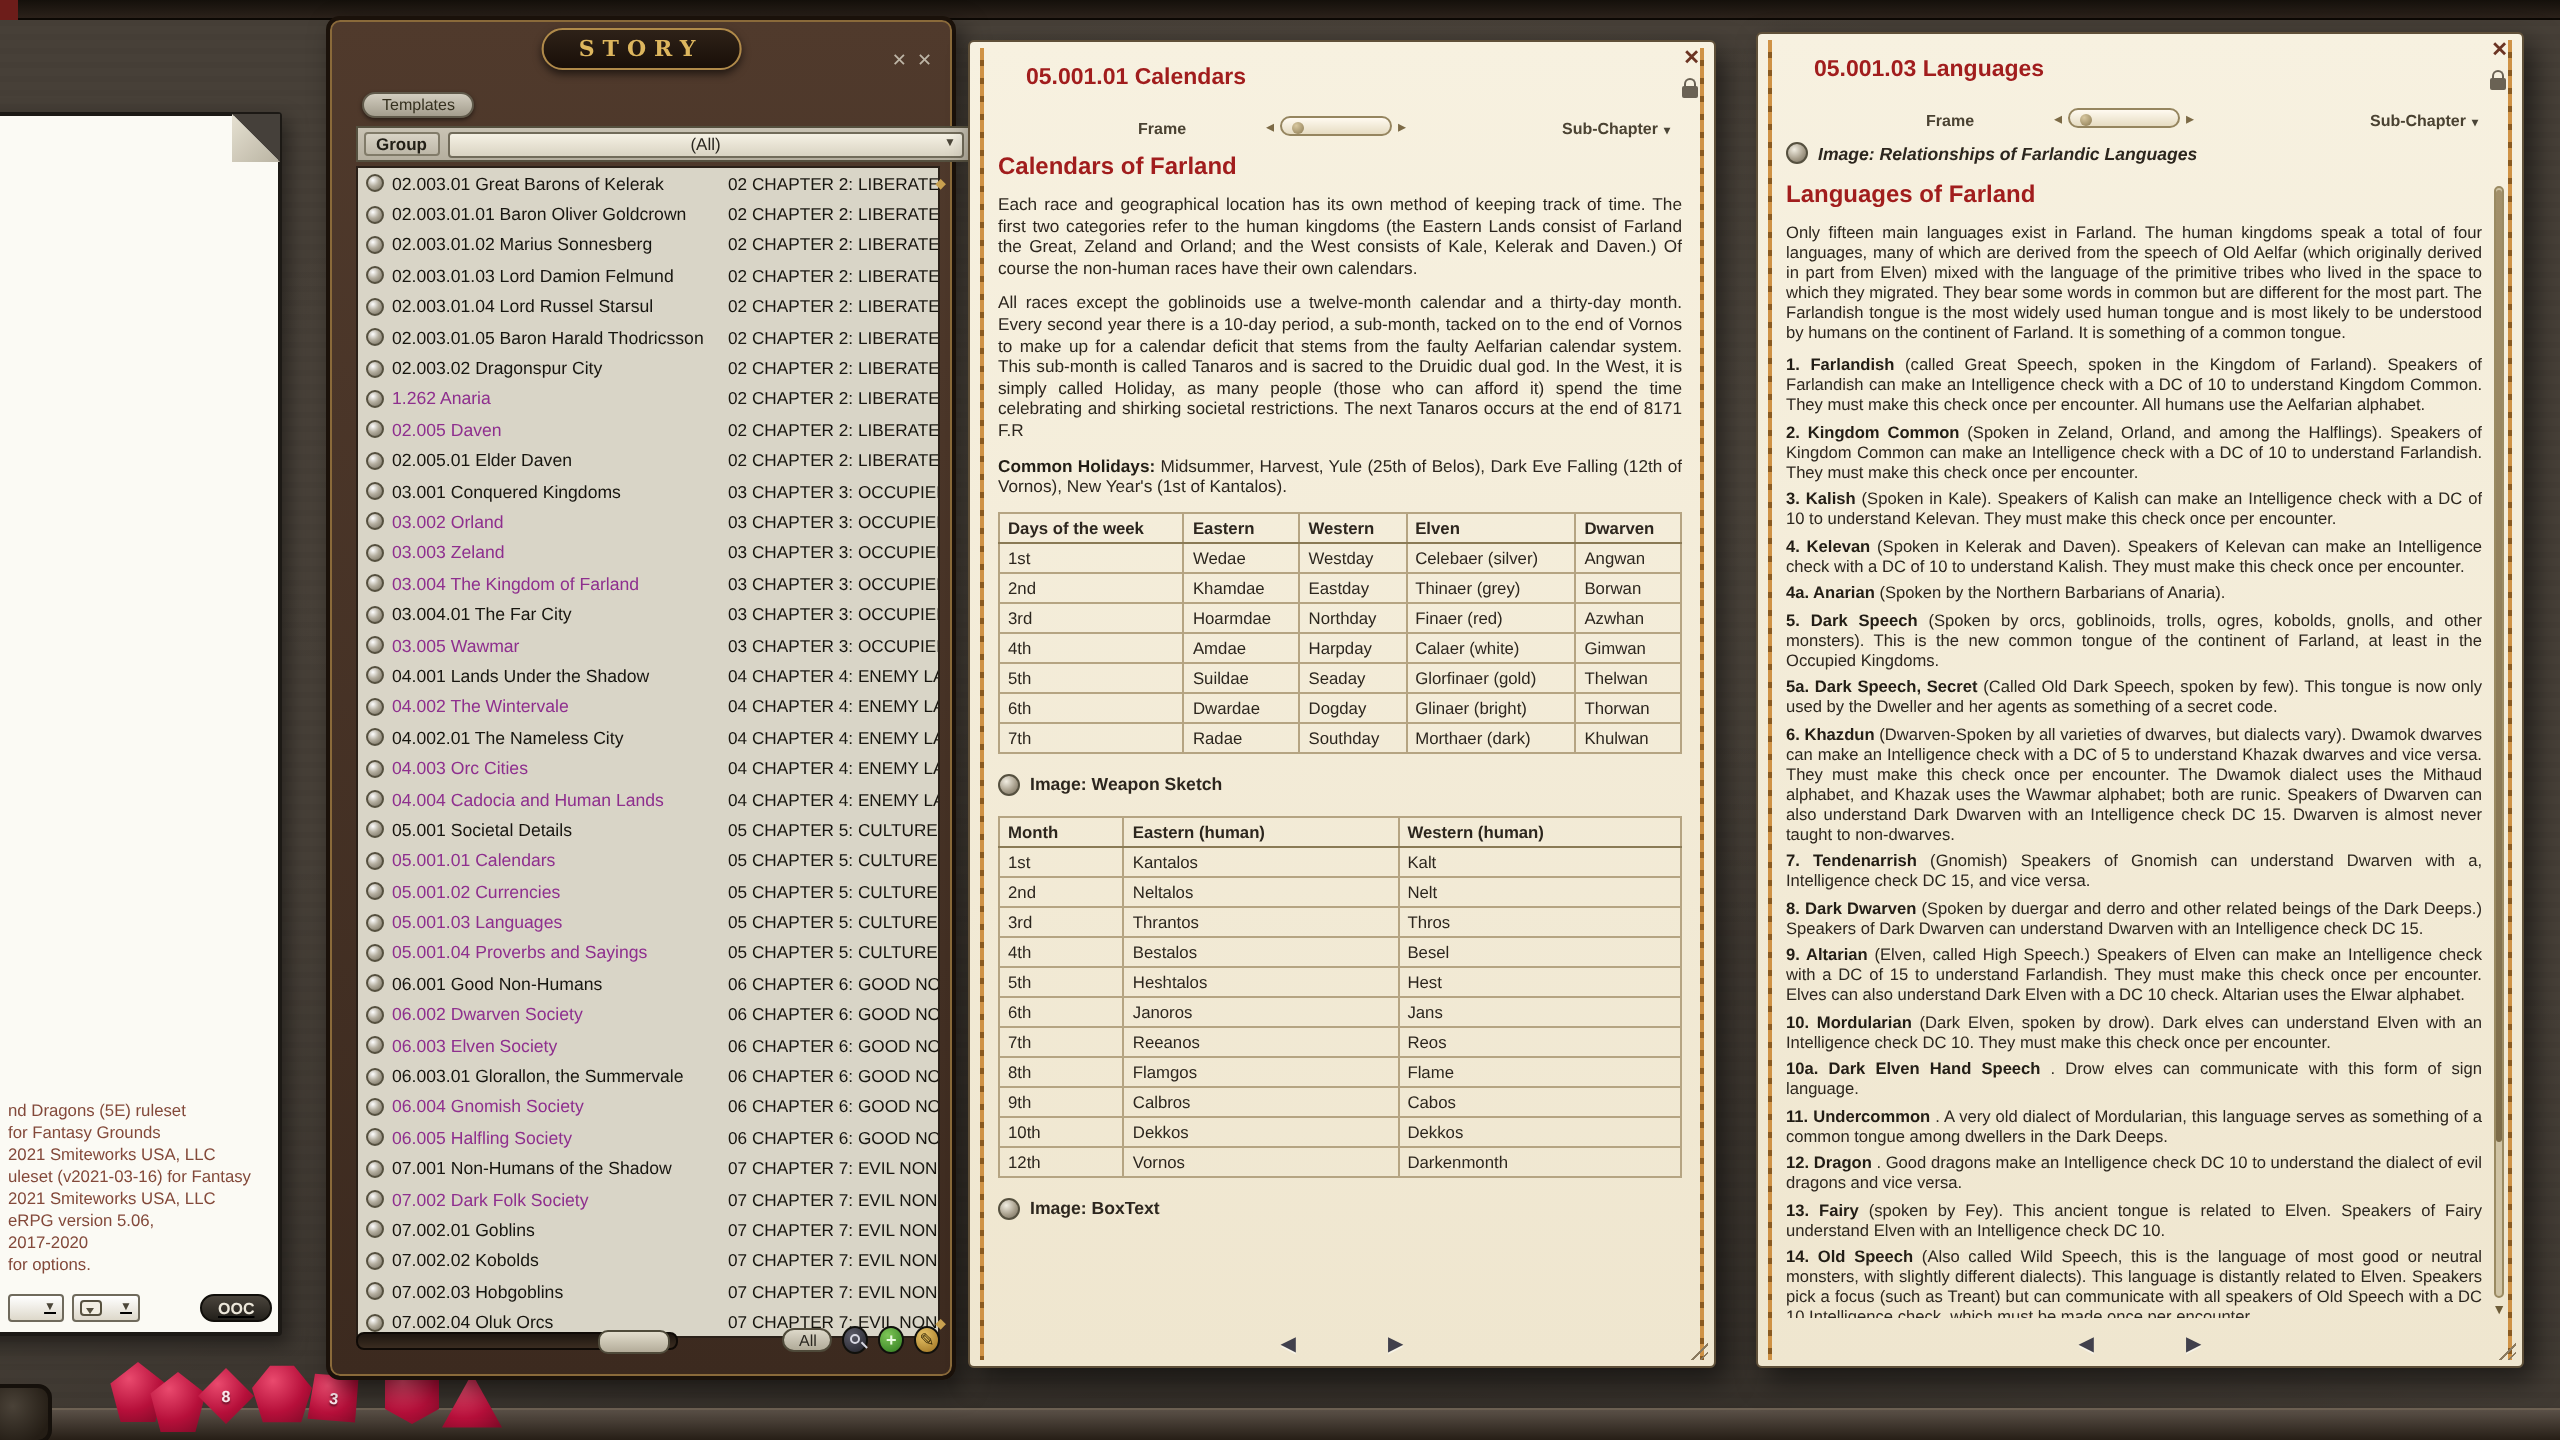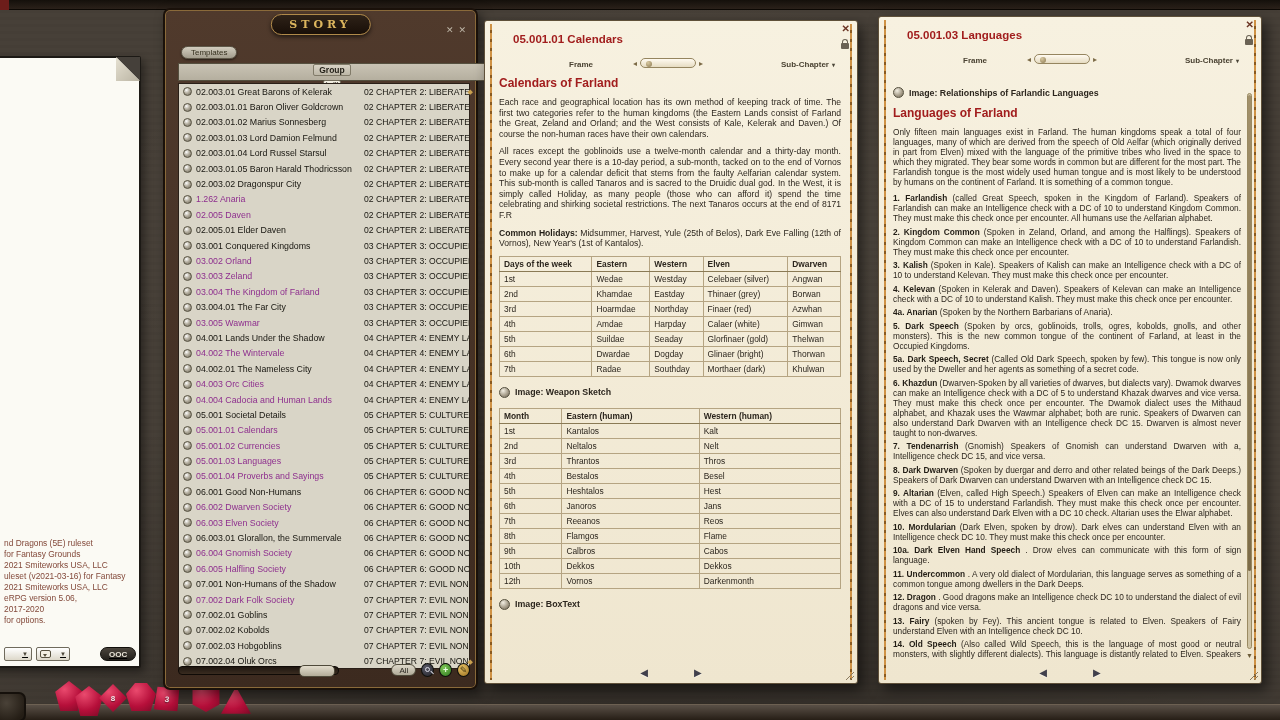--- a/index.html
+++ b/index.html
@@ -22,21 +22,21 @@
 
   
   .chat-window { position:absolute; left:-115px; top:56px; width:256px; height:612px;
     background:#fbfaf4; border:2px solid #1c1915; border-radius:2px;
     box-shadow:3px 4px 10px rgba(0,0,0,.45); }
   .chat-fold { position:absolute; top:-1px; right:-1px; width:24px; height:24px; }
   .chat-fold .cut { position:absolute; inset:0; background:#45403a;
     clip-path:polygon(0 0,100% 0,100% 100%); }
   .chat-fold .flap { position:absolute; inset:0; background:linear-gradient(135deg,#e6e1d2,#b9b3a2);
     clip-path:polygon(0 0,100% 100%,0 100%); }
-  .chat-messages { position:absolute; left:117px; top:480px; width:135px;
+  .chat-messages { position:absolute; left:117px; top:492px; width:135px;
     color:#83493a; font-size:8.4px; line-height:11px; white-space:nowrap; overflow:hidden; }
   .chat-controls { position:absolute; left:117px; bottom:5px; display:flex; align-items:center; gap:4px;text-decoration:underline; }
   .mini-select { width:28px; height:14px; background:linear-gradient(#ffffff,#ddd8ca);
     border:1px solid #6f6a5c; border-radius:2px; display:flex; align-items:center;
     justify-content:flex-end; padding:0 3px; }
   .mini-select.speech { width:34px; justify-content:space-between; }
   .caret { font-size:6px; color:#4a4538; }
   .bubble { position:relative; width:11px; height:8px; border:1px solid #57513f;
     border-radius:2px; background:#f3efe2; }
   .bubble::after { content:""; position:absolute; left:2px; bottom:-3px;
@@ -76,21 +76,21 @@
   .story-plaque { position:absolute; top:4px; left:50%; transform:translateX(-50%);
     background:linear-gradient(#2e2218,#190f08); border:1.5px solid #b08a4a; border-radius:12px;
     padding:3px 18px; color:#ddb65e; font-family:"DejaVu Serif", serif; font-size:11px;
     font-weight:bold; letter-spacing:4px; box-shadow:0 2px 4px rgba(0,0,0,.6); }
   .story-close { position:absolute; top:15px; right:10px; color:#bdb5a6; font-size:9px; display:flex; gap:5px; }
   .templates-button { position:absolute; top:36px; left:16px; height:13px; padding:0 9px;
     background:linear-gradient(#d2cdbf,#a39d8d); border:1px solid #5f594a; border-radius:7px;
     color:#35301f; font-size:8px; display:flex; align-items:center; box-shadow:0 1px 2px rgba(0,0,0,.5); }
   .group-row { position:absolute; top:53px; left:13px; width:308px; height:18px;
     background:linear-gradient(#c9c3b4,#b5af9f); border:1px solid #55503f;
-    display:flex; align-items:center; padding:0 3px; gap:4px;flex-direction:column; }
+    display:flex; align-items:center; padding:0 3px; gap:4px; }
   .group-label { font-size:8.5px; font-weight:bold; color:#221f17;
     background:linear-gradient(#d8d3c5,#bdb7a7); border:1px solid #817b69; border-radius:2px; padding:0 5px; }
   .group-select { flex:1; height:13px; background:linear-gradient(#f5f1e4,#d9d3c2);
     border:1px solid #716b5a; border-radius:2px; position:relative;
     display:flex; align-items:center; justify-content:center; font-size:8.5px; color:#2a2720; }
   .group-select .caret { position:absolute; right:3px; }
   .story-list { position:absolute; top:73px; left:13px; width:292px; height:586px;
     background:#d9d5c7; border:1px solid #2a2018; overflow:hidden; }
   .srow { display:flex; align-items:center; height:15.4px; padding-left:4px; overflow:hidden; }
   .orb { flex:none; width:9px; height:9px; border-radius:50%; margin-right:4px;
@@ -681,21 +681,21 @@
             <div class="dot"></div>
           </div>
         <span class="pg-arrow">▸</span>
       </div>
       <div class="subchapter">
         <span>Sub-Chapter</span>
         <span class="caret">▾</span>
       </div>
     </div>
     <div class="page-content">
-      <div class="img-link" style="margin:16px 0 8px;">
+      <div class="img-link" style="margin:0 0 8px;font-style:italic;">
         <span class="link-orb"></span>
         <span>Image: Relationships of Farlandic Languages</span>
       </div>
       <div class="page-heading">Languages of Farland</div>
       <p class="para" style="margin-bottom:6px;">Only fifteen main languages exist in Farland. The human kingdoms speak a total of four languages, many of which are derived from the speech of Old Aelfar (which originally derived in part from Elven) mixed with the language of the primitive tribes who lived in the space to which they migrated. They bear some words in common but are different for the most part. The Farlandish tongue is the most widely used human tongue and is most likely to be understood by humans on the continent of Farland. It is something of a common tongue.</p>
       <div class="repeat">
         
       <p class="entry"><b>1. Farlandish</b><span> (called Great Speech, spoken in the Kingdom of Farland). Speakers of Farlandish can make an Intelligence check with a DC of 10 to understand Kingdom Common. They must make this check once per encounter. All humans use the Aelfarian alphabet.</span></p><p class="entry"><b>2. Kingdom Common</b><span> (Spoken in Zeland, Orland, and among the Halflings). Speakers of Kingdom Common can make an Intelligence check with a DC of 10 to understand Farlandish. They must make this check once per encounter.</span></p><p class="entry"><b>3. Kalish</b><span> (Spoken in Kale). Speakers of Kalish can make an Intelligence check with a DC of 10 to understand Kelevan. They must make this check once per encounter.</span></p><p class="entry"><b>4. Kelevan</b><span> (Spoken in Kelerak and Daven). Speakers of Kelevan can make an Intelligence check with a DC of 10 to understand Kalish. They must make this check once per encounter.</span></p><p class="entry"><b>4a. Anarian</b><span> (Spoken by the Northern Barbarians of Anaria).</span></p><p class="entry"><b>5. Dark Speech</b><span> (Spoken by orcs, goblinoids, trolls, ogres, kobolds, gnolls, and other monsters). This is the new common tongue of the continent of Farland, at least in the Occupied Kingdoms.</span></p><p class="entry"><b>5a. Dark Speech, Secret</b><span> (Called Old Dark Speech, spoken by few). This tongue is now only used by the Dweller and her agents as something of a secret code.</span></p><p class="entry"><b>6. Khazdun</b><span> (Dwarven-Spoken by all varieties of dwarves, but dialects vary). Dwamok dwarves can make an Intelligence check with a DC of 5 to understand Khazak dwarves and vice versa. They must make this check once per encounter. The Dwamok dialect uses the Mithaud alphabet, and Khazak uses the Wawmar alphabet; both are runic. Speakers of Dwarven can also understand Dark Dwarven with an Intelligence check DC 15. Dwarven is almost never taught to non-dwarves.</span></p><p class="entry"><b>7. Tendenarrish</b><span> (Gnomish) Speakers of Gnomish can understand Dwarven with a, Intelligence check DC 15, and vice versa.</span></p><p class="entry"><b>8. Dark Dwarven</b><span> (Spoken by duergar and derro and other related beings of the Dark Deeps.) Speakers of Dark Dwarven can understand Dwarven with an Intelligence check DC 15.</span></p><p class="entry"><b>9. Altarian</b><span> (Elven, called High Speech.) Speakers of Elven can make an Intelligence check with a DC of 15 to understand Farlandish. They must make this check once per encounter. Elves can also understand Dark Elven with a DC 10 check. Altarian uses the Elwar alphabet.</span></p><p class="entry"><b>10. Mordularian</b><span> (Dark Elven, spoken by drow). Dark elves can understand Elven with an Intelligence check DC 10. They must make this check once per encounter.</span></p><p class="entry"><b>10a. Dark Elven Hand Speech</b><span> . Drow elves can communicate with this form of sign language.</span></p><p class="entry"><b>11. Undercommon</b><span> . A very old dialect of Mordularian, this language serves as something of a common tongue among dwellers in the Dark Deeps.</span></p><p class="entry"><b>12. Dragon</b><span> . Good dragons make an Intelligence check DC 10 to understand the dialect of evil dragons and vice versa.</span></p><p class="entry"><b>13. Fairy</b><span> (spoken by Fey). This ancient tongue is related to Elven. Speakers of Fairy understand Elven with an Intelligence check DC 10.</span></p><p class="entry"><b>14. Old Speech</b><span> (Also called Wild Speech, this is the language of most good or neutral monsters, with slightly different dialects). This language is distantly related to Elven. Speakers pick a focus (such as Treant) but can communicate with all speakers of Old Speech with a DC 10 Intelligence check, which must be made once per encounter.</span></p></div>
     </div>
     <div class="pw-scrollbar">

